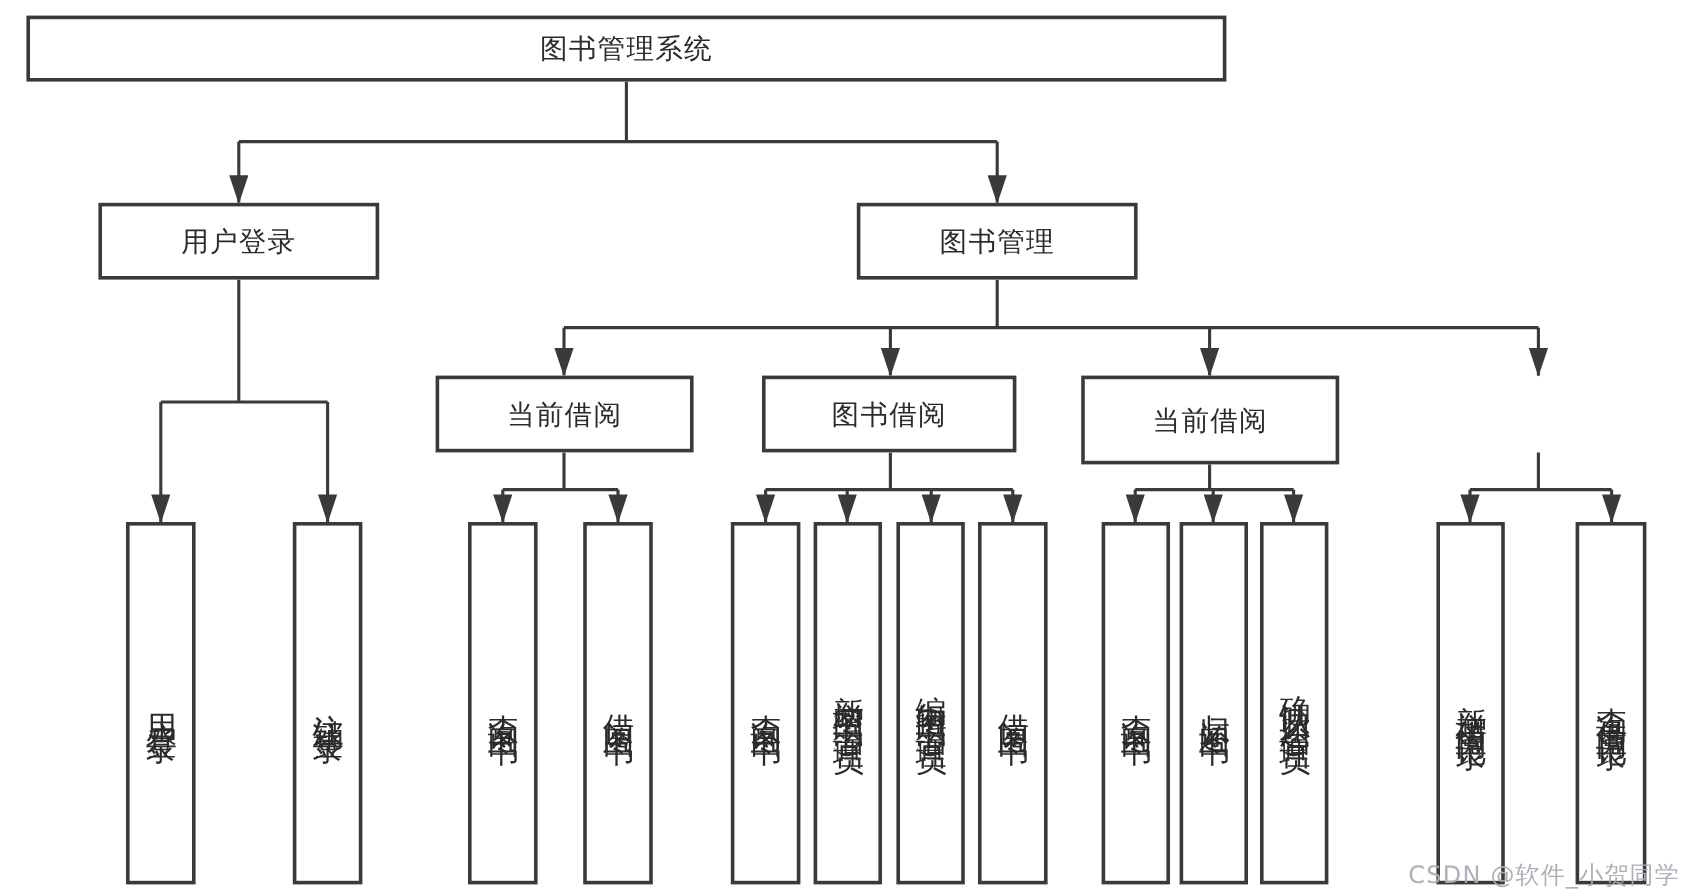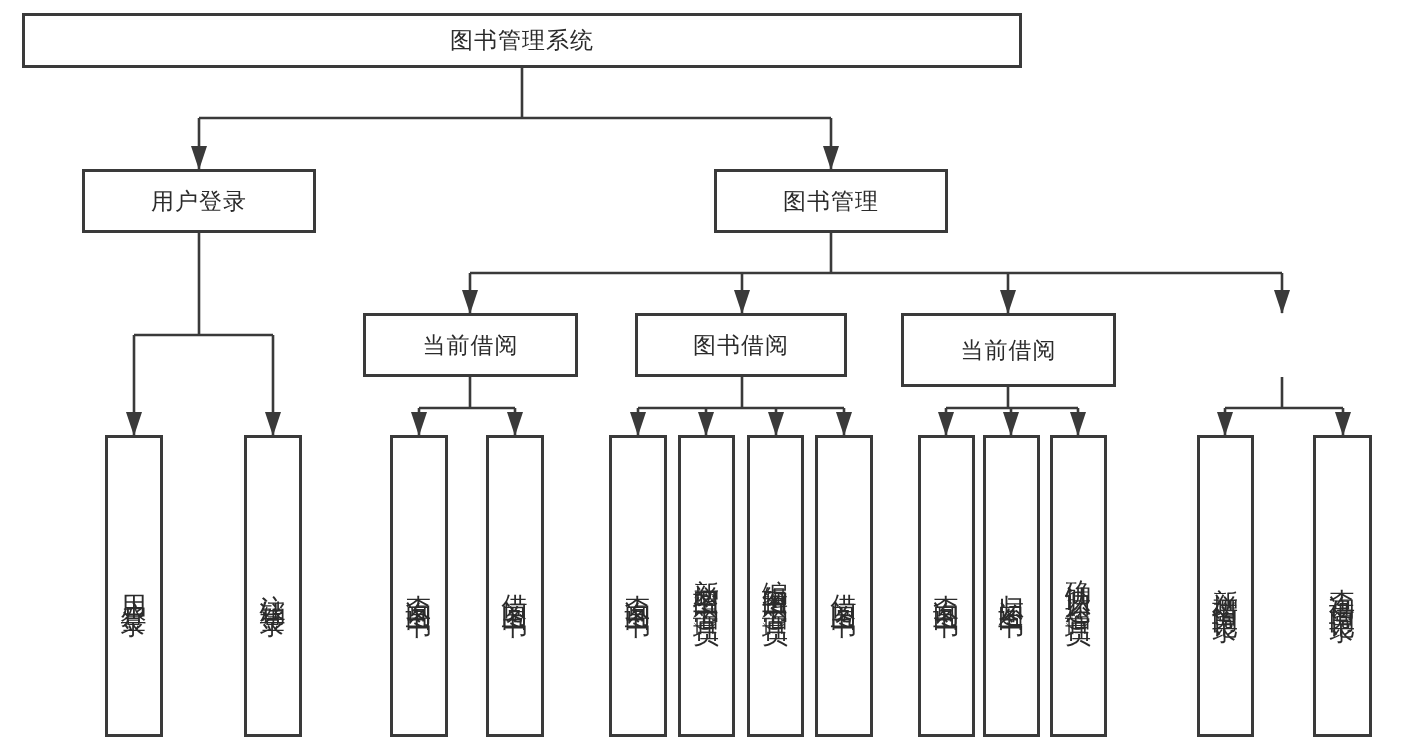--- a/index.html
+++ b/index.html
@@ -124,14 +124,15 @@
     <span class="vtext">确认归还（管理员）</span>
   </div>
 
   <div class="box leaf" style="left:1197px;top:435px;width:57px;height:302px">
     <span class="vtext">新增借阅记录</span>
   </div>
   <div class="box leaf" style="left:1313px;top:435px;width:59px;height:302px">
     <span class="vtext">查询借阅记录</span>
   </div>
 
+  <div class="watermark">CSDN @软件_小贺同学</div>
 
 </div>
 
 </body></html>

